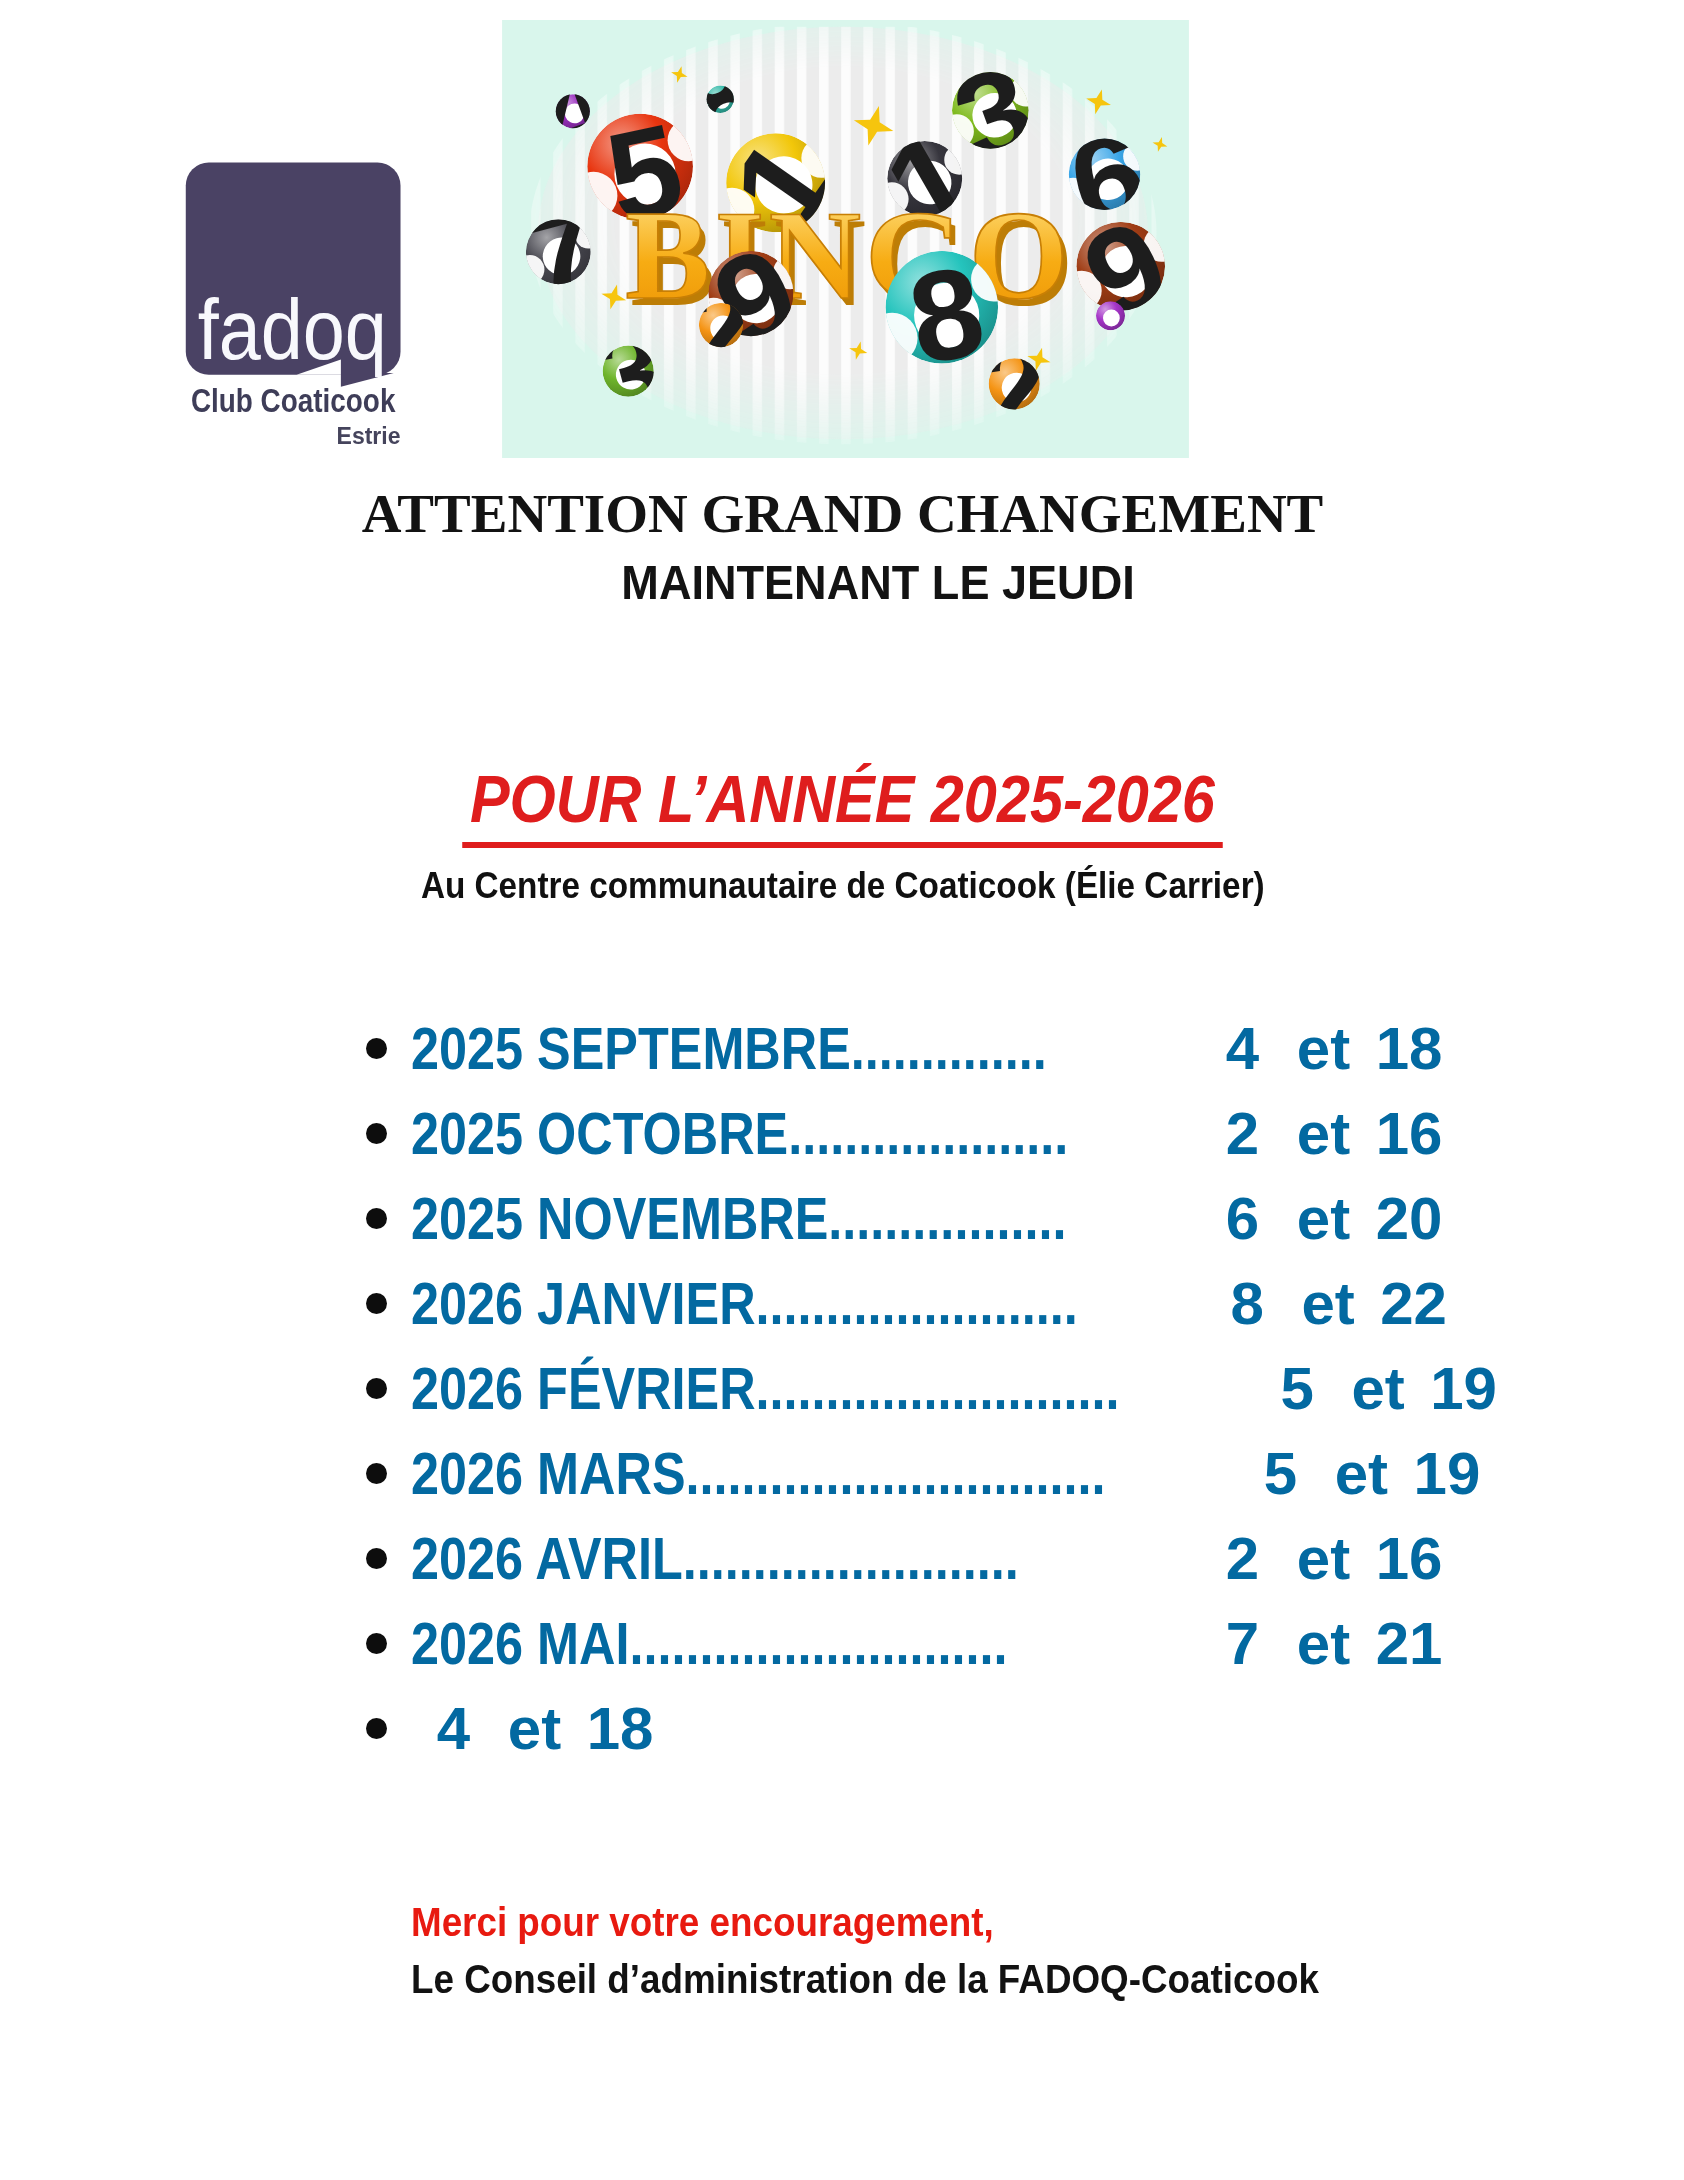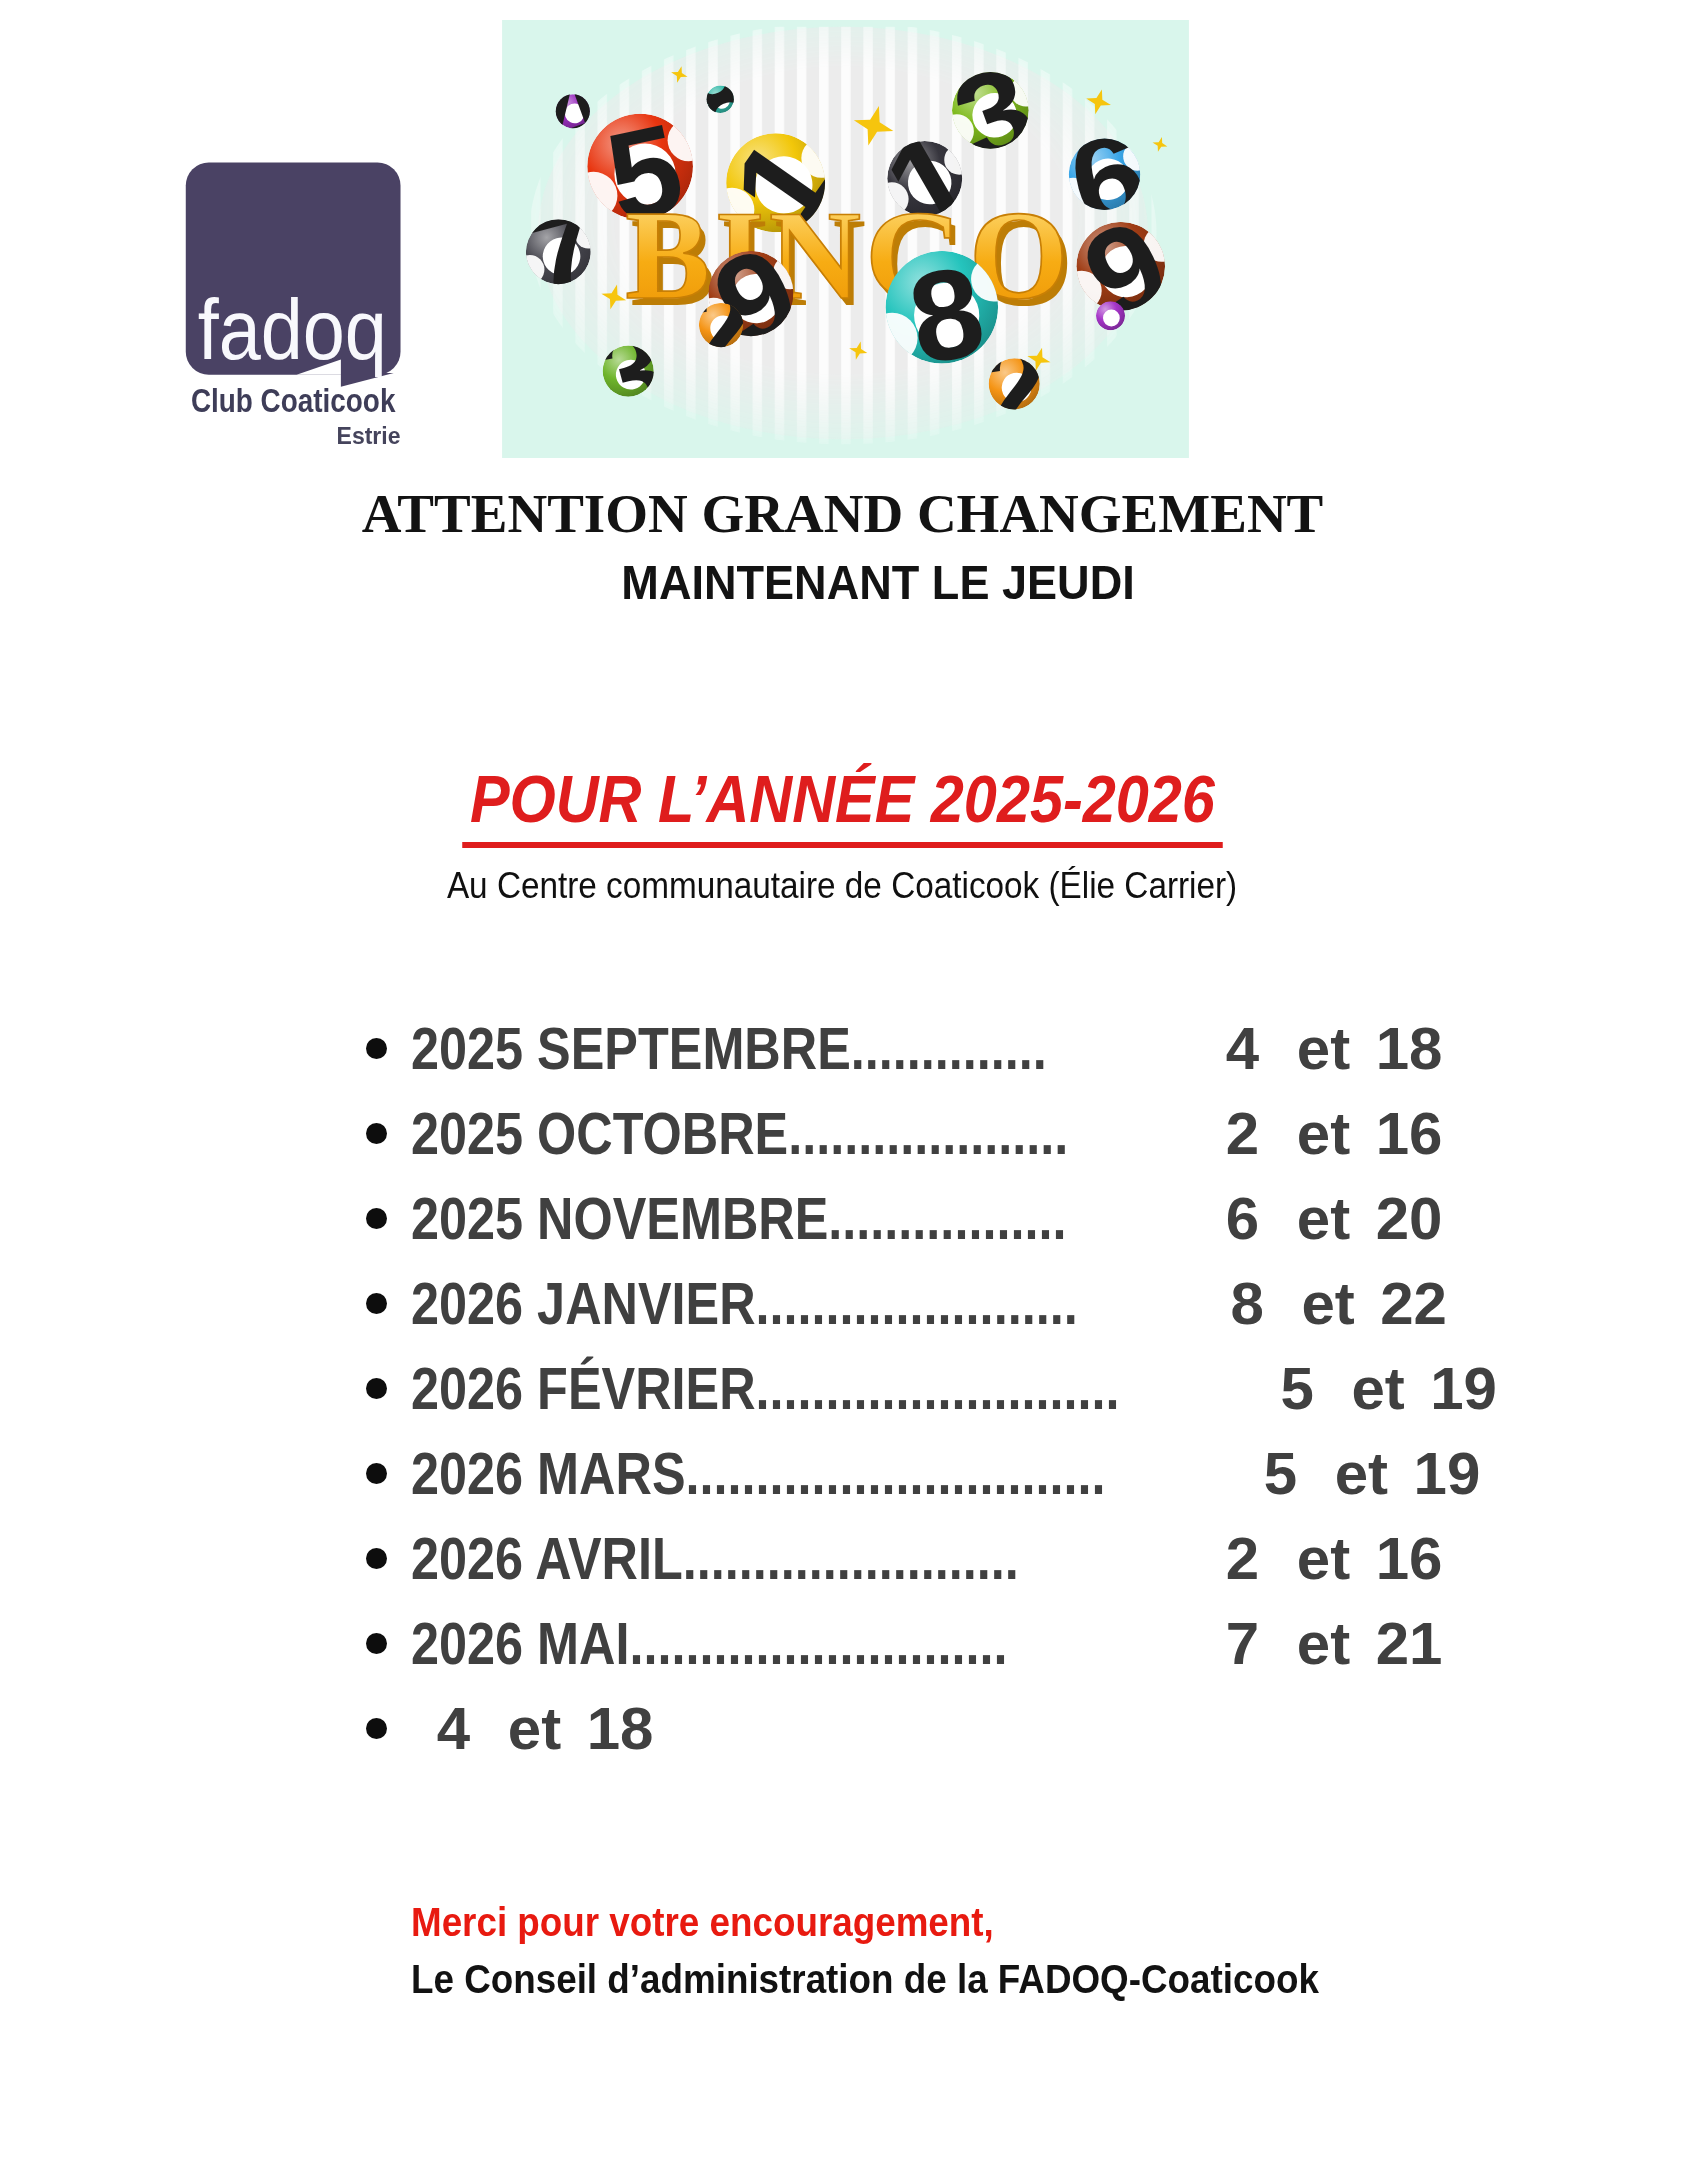--- a/index.html
+++ b/index.html
@@ -8,28 +8,28 @@
         --red:#df1d1d; --merci:#e81a10;}
   .abs{position:absolute;}
   .center{left:0;width:100%;text-align:center;white-space:nowrap;}
   .sx92{display:inline-block;transform:scaleX(.92);transform-origin:50% 50%;}
   .sx90{display:inline-block;transform:scaleX(.90);transform-origin:50% 50%;}
   .h1{top:482px;font-family:"Liberation Serif",serif;font-weight:bold;font-size:55px;color:#131313;}
   .h2{top:554px;font-weight:bold;font-size:49px;color:#131313;padding-left:36px;}
   .redline{font-style:italic;font-weight:bold;font-size:66px;color:var(--red);}
   .red1{top:681px;} .red2{top:761px;}
   .redline .ul{border-bottom:6.8px solid var(--red);padding:0 8.5px 6px 8.5px;}
-  .subtitle{top:865px;font-weight:normal;font-size:37px;color:#101010;}
+  .subtitle{top:865px;font-weight:bold;font-size:37px;color:#101010;}
   .hero{left:502px;top:20.4px;width:687px;height:438px;}
   .logo{left:184px;top:160px;}
   .logo text{font-family:"Liberation Sans",sans-serif;}
   .hero text{font-family:"Liberation Serif",serif;font-weight:bold;font-size:150px;letter-spacing:5px;text-anchor:middle;}
   .hero .ballnum{font-family:"Liberation Sans",sans-serif;font-weight:bold;text-anchor:middle;letter-spacing:0;}
   .list{left:366px;top:1006px;width:1090px;}
-  .row{display:flex;align-items:center;height:85px;font-weight:bold;font-size:60px;color:#404040;}
+  .row{display:flex;align-items:center;height:85px;font-weight:bold;font-size:60px;color:#0369a1;}
   .bullet{flex:none;width:21px;height:21px;border-radius:50%;background:#0d0d0d;margin-right:24px;}
   .lab{flex:1;white-space:nowrap;overflow:visible;}
   .lab>span{display:inline-block;transform:scaleX(.84);transform-origin:0 50%;}
   .c1{flex:none;width:85px;text-align:center;}
   .cet{flex:none;width:77px;text-align:center;}
   .c2{flex:none;width:94px;text-align:center;}
   .f1{left:411px;top:1900px;font-weight:bold;font-size:40px;color:var(--merci);white-space:nowrap;}
   .f2{left:411px;top:1957px;font-weight:bold;font-size:40px;color:#121212;white-space:nowrap;}
   .f1>span,.f2>span{display:inline-block;transform:scaleX(.92);transform-origin:0 50%;}
 </style>

